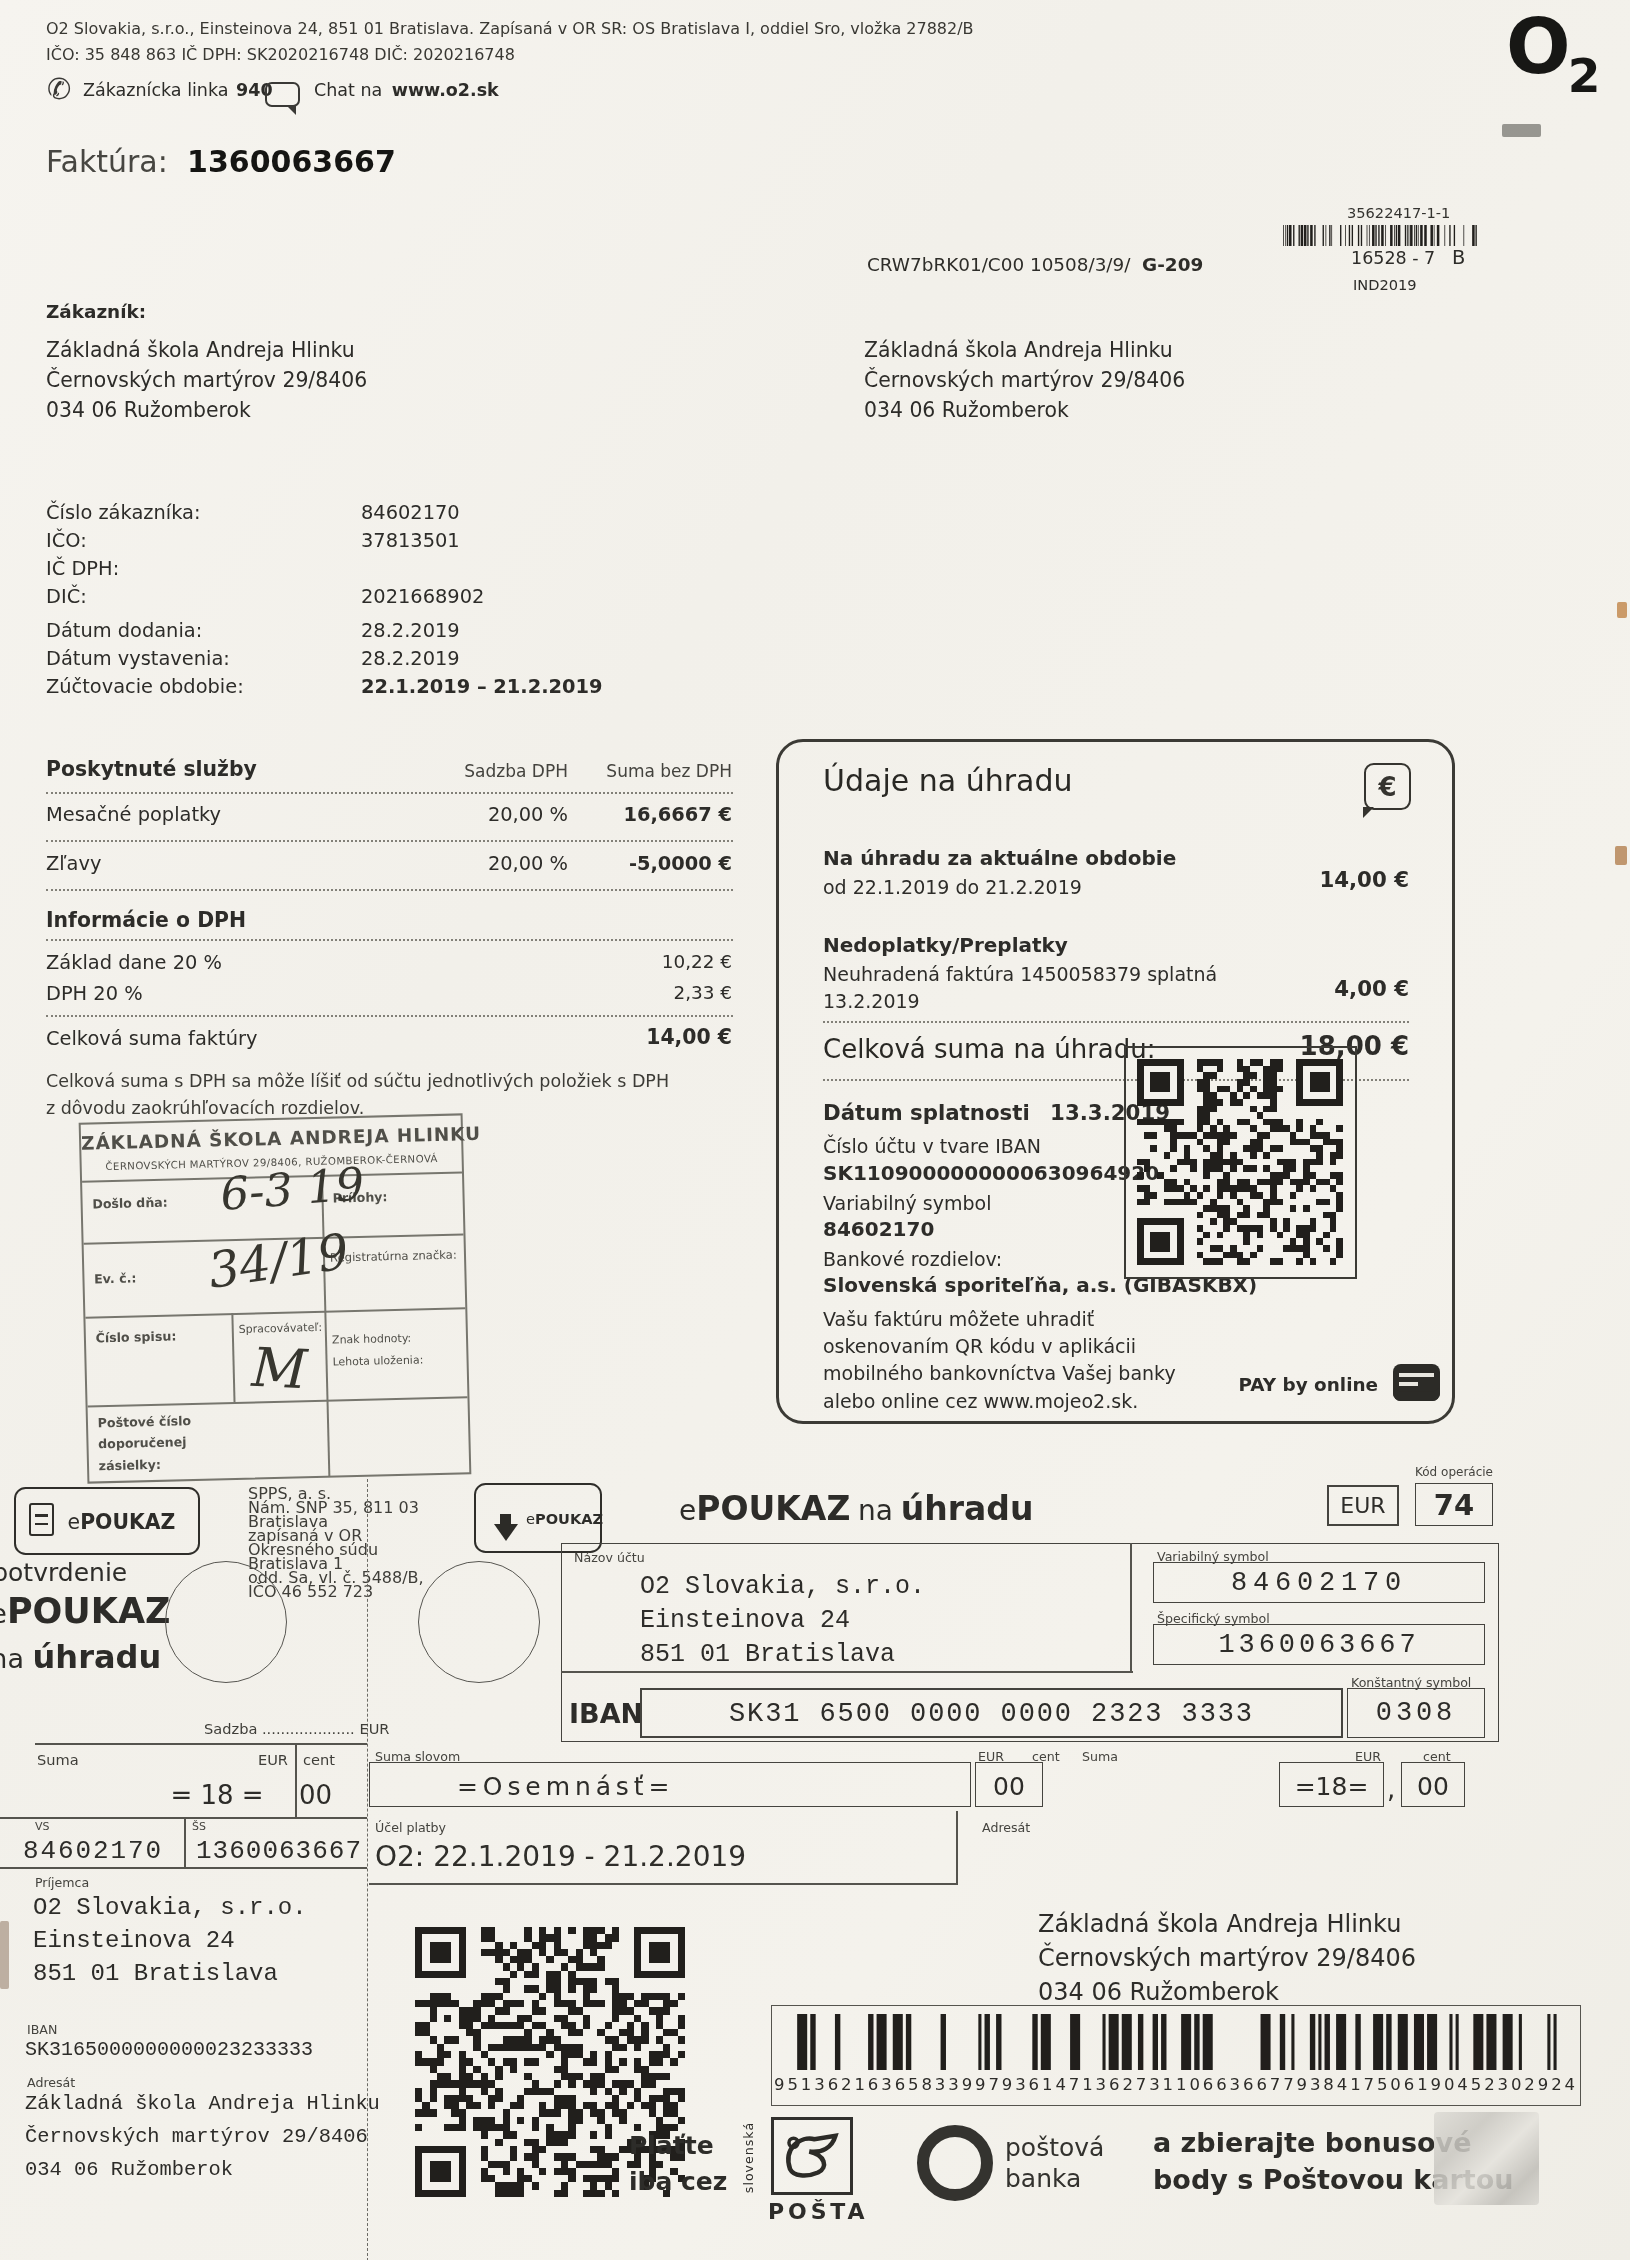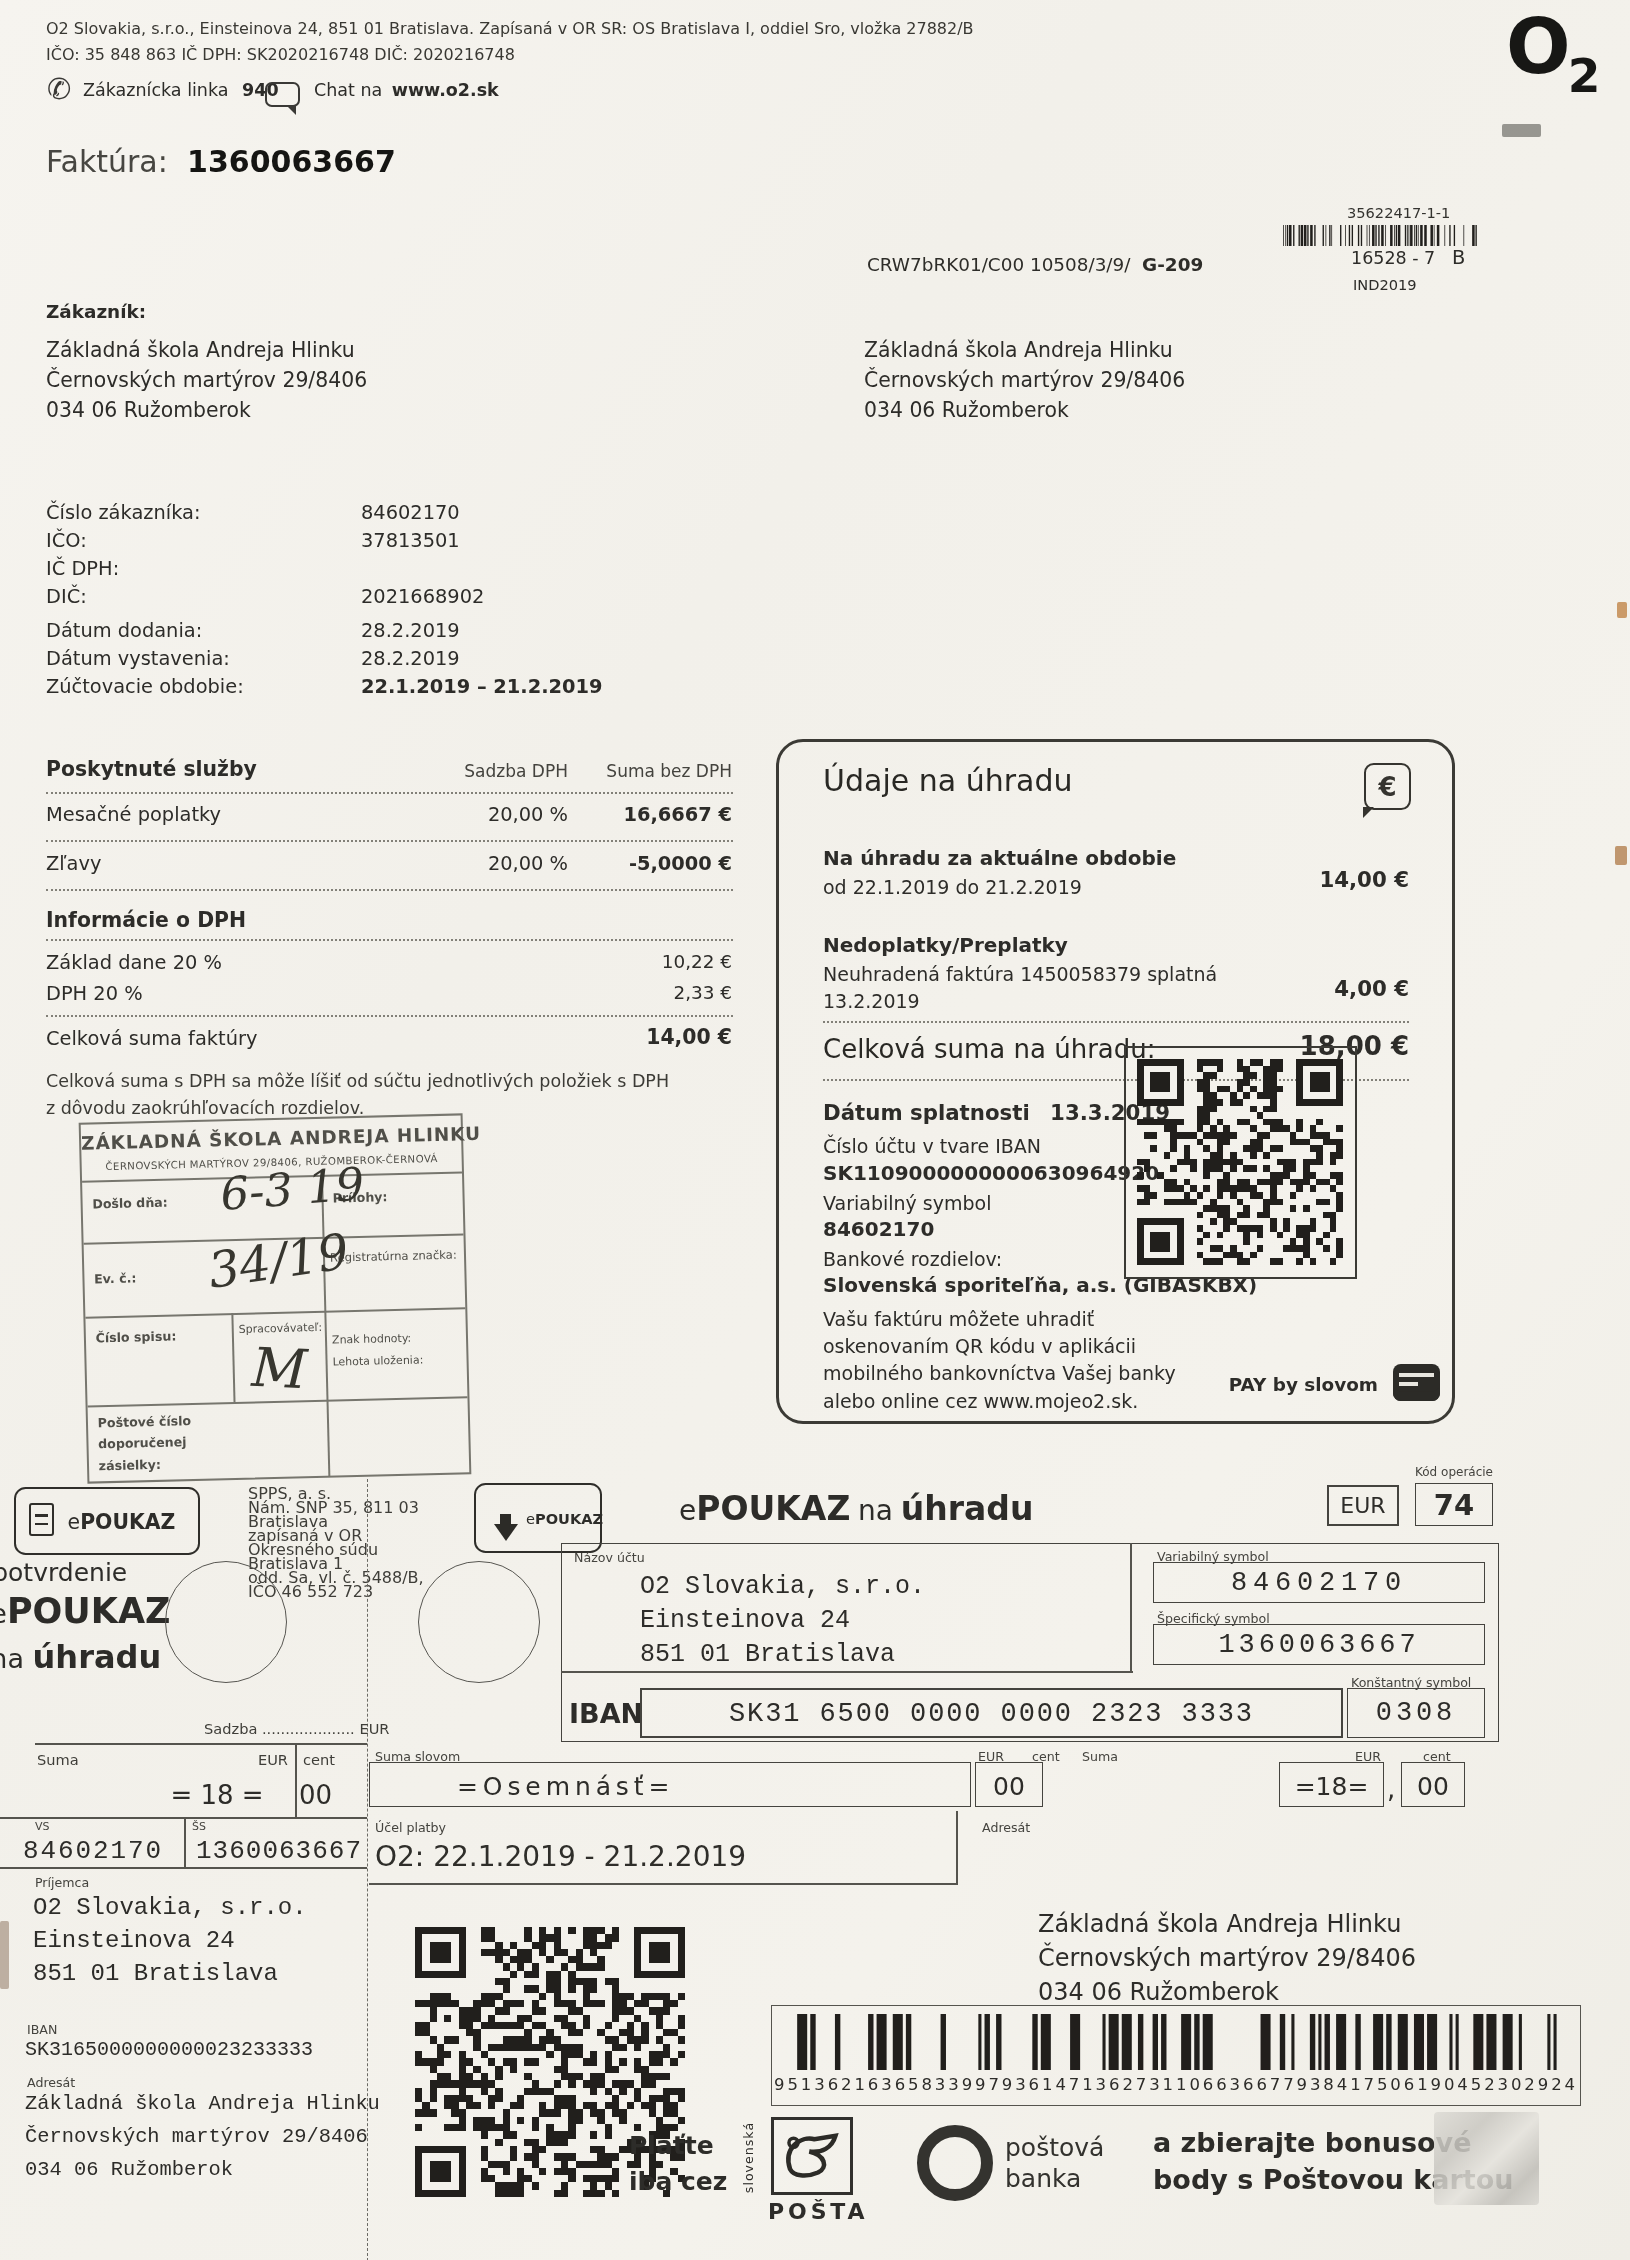--- a/index.html
+++ b/index.html
@@ -51,21 +51,21 @@
 <body>
 
 <div class="page">
 
   <div class="t" style="left:46px;top:19.4px;font-size:16px;color:#393833">O2 Slovakia, s.r.o., Einsteinova 24, 851 01 Bratislava. Zapísaná v OR SR: OS Bratislava I, oddiel Sro, vložka 27882/B</div>
   <div class="t" style="left:46px;top:45px;font-size:16px;color:#393833">IČO: 35 848 863   IČ DPH: SK2020216748   DIČ: 2020216748</div>
 
   <span class="t" style="left:47px;top:72px;font-size:29px;color:#3a3936">✆</span>
   <div class="t" style="left:83px;top:80px;font-size:17.5px">
     <span>Zákaznícka linka</span>
-    <span class="b" style="margin-left:8px">940</span>
+    <span class="b" style="margin-left:2px">940</span>
   </div>
   <div class="chat" style="left:265px;top:82px"></div>
   <div class="t" style="left:314px;top:80px;font-size:17.5px">
     <span>Chat na</span>
     <span class="b" style="margin-left:3.9px">www.o2.sk</span>
   </div>
 
   <div class="t" style="left:1506px;top:1.9px;color:#171715">
     <span class="b" style="font-size:76px;letter-spacing:-2.9px">O</span><span class="b" style="font-size:47px;vertical-align:-19.4px">2</span>
   </div>
@@ -571,21 +571,21 @@
           <rect fill="#f3f1ec" x="3.225806451612903" y="3.225806451612903" width="16.129032258064516" height="16.129032258064516"></rect>
           <rect x="6.451612903225806" y="6.451612903225806" width="9.677419354838708" height="9.677419354838708"></rect>
           <rect x="77.41935483870967" y="0" width="22.58064516129032" height="22.58064516129032"></rect>
           <rect fill="#f3f1ec" x="80.64516129032258" y="3.225806451612903" width="16.129032258064516" height="16.129032258064516"></rect>
           <rect x="83.87096774193547" y="6.451612903225806" width="9.677419354838708" height="9.677419354838708"></rect>
           <rect x="0" y="77.41935483870967" width="22.58064516129032" height="22.58064516129032"></rect>
           <rect fill="#f3f1ec" x="3.225806451612903" y="80.64516129032258" width="16.129032258064516" height="16.129032258064516"></rect>
           <rect x="6.451612903225806" y="83.87096774193547" width="9.677419354838708" height="9.677419354838708"></rect>
         </svg></div>
   </div>
-  <div class="t b" style="left:1145px;top:1374px;width:233px;text-align:right;font-size:18.4px">PAY by slovom</div>
+  <div class="t b" style="left:1145px;top:1374px;width:233px;text-align:right;font-size:18.4px">PAY by online</div>
   <div class="payicon" style="left:1393px;top:1364px"></div>
 
   <div style="position:absolute;left:13.6px;top:1487px;width:186px;height:68px;border:2.9px solid #2f2e2a;border-radius:11.6px">
     <div class="sheet" style="left:13.6px;top:13.6px"></div>
     <div class="t" style="left:52px;top:21.3px;font-size:20.4px"><span>e</span><span class="b">POUKAZ</span></div>
   </div>
   <div class="t" style="left:248px;top:1487px;font-size:16px;line-height:14px;white-space:normal;width:204px;color:#3f3e39">
     <div>SPPS, a. s.</div>
       <div>Nám. SNP 35, 811 03 Bratislava</div>
       <div>zapísaná v OR Okresného súdu Bratislava 1</div>

